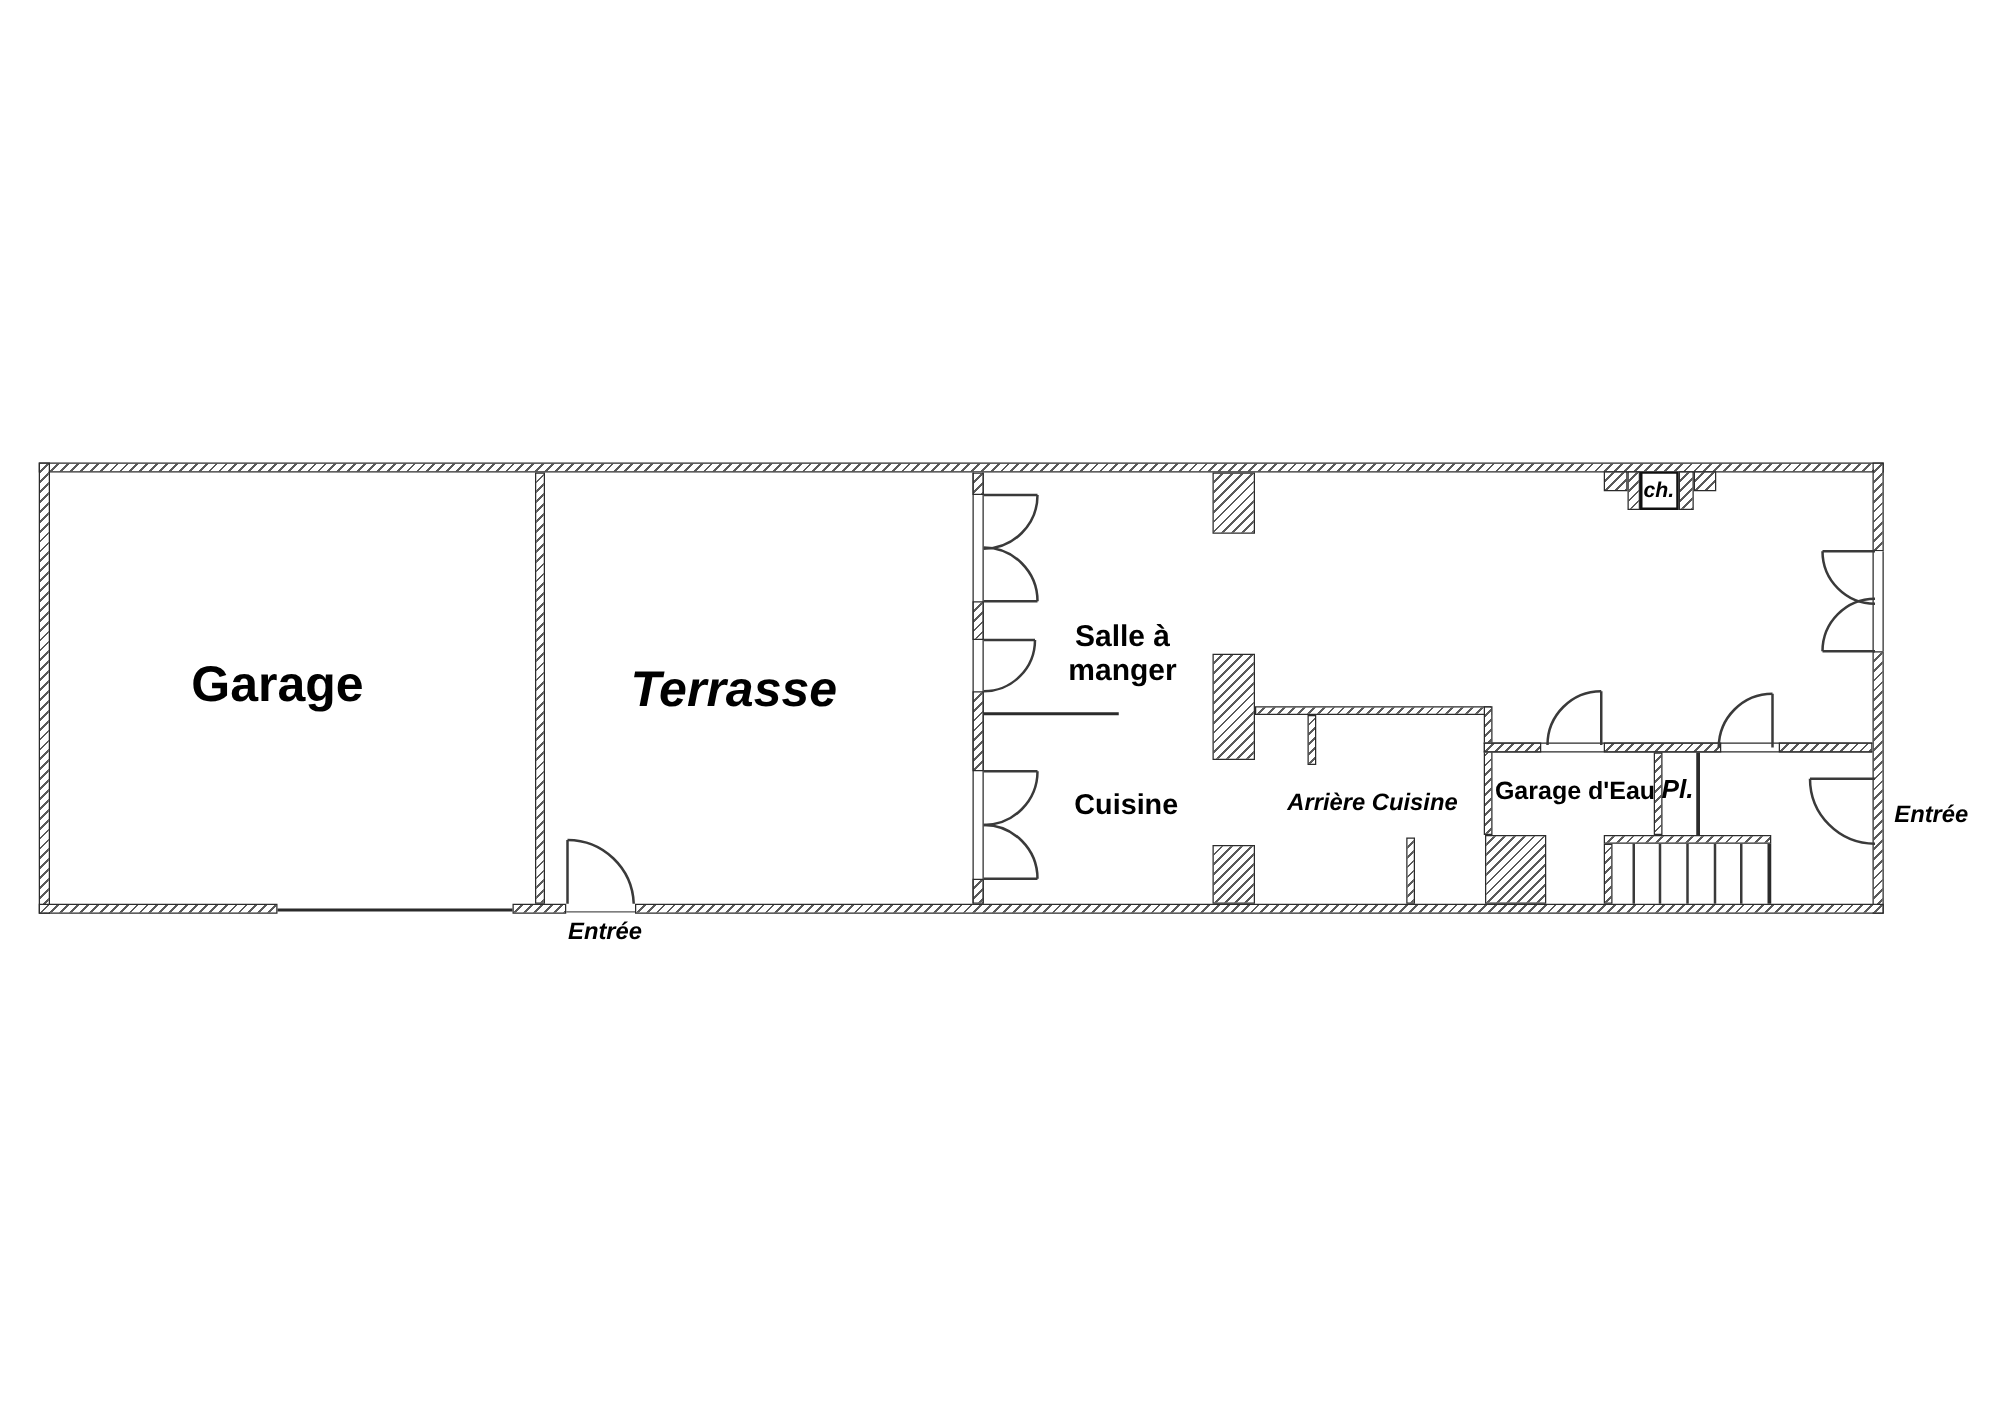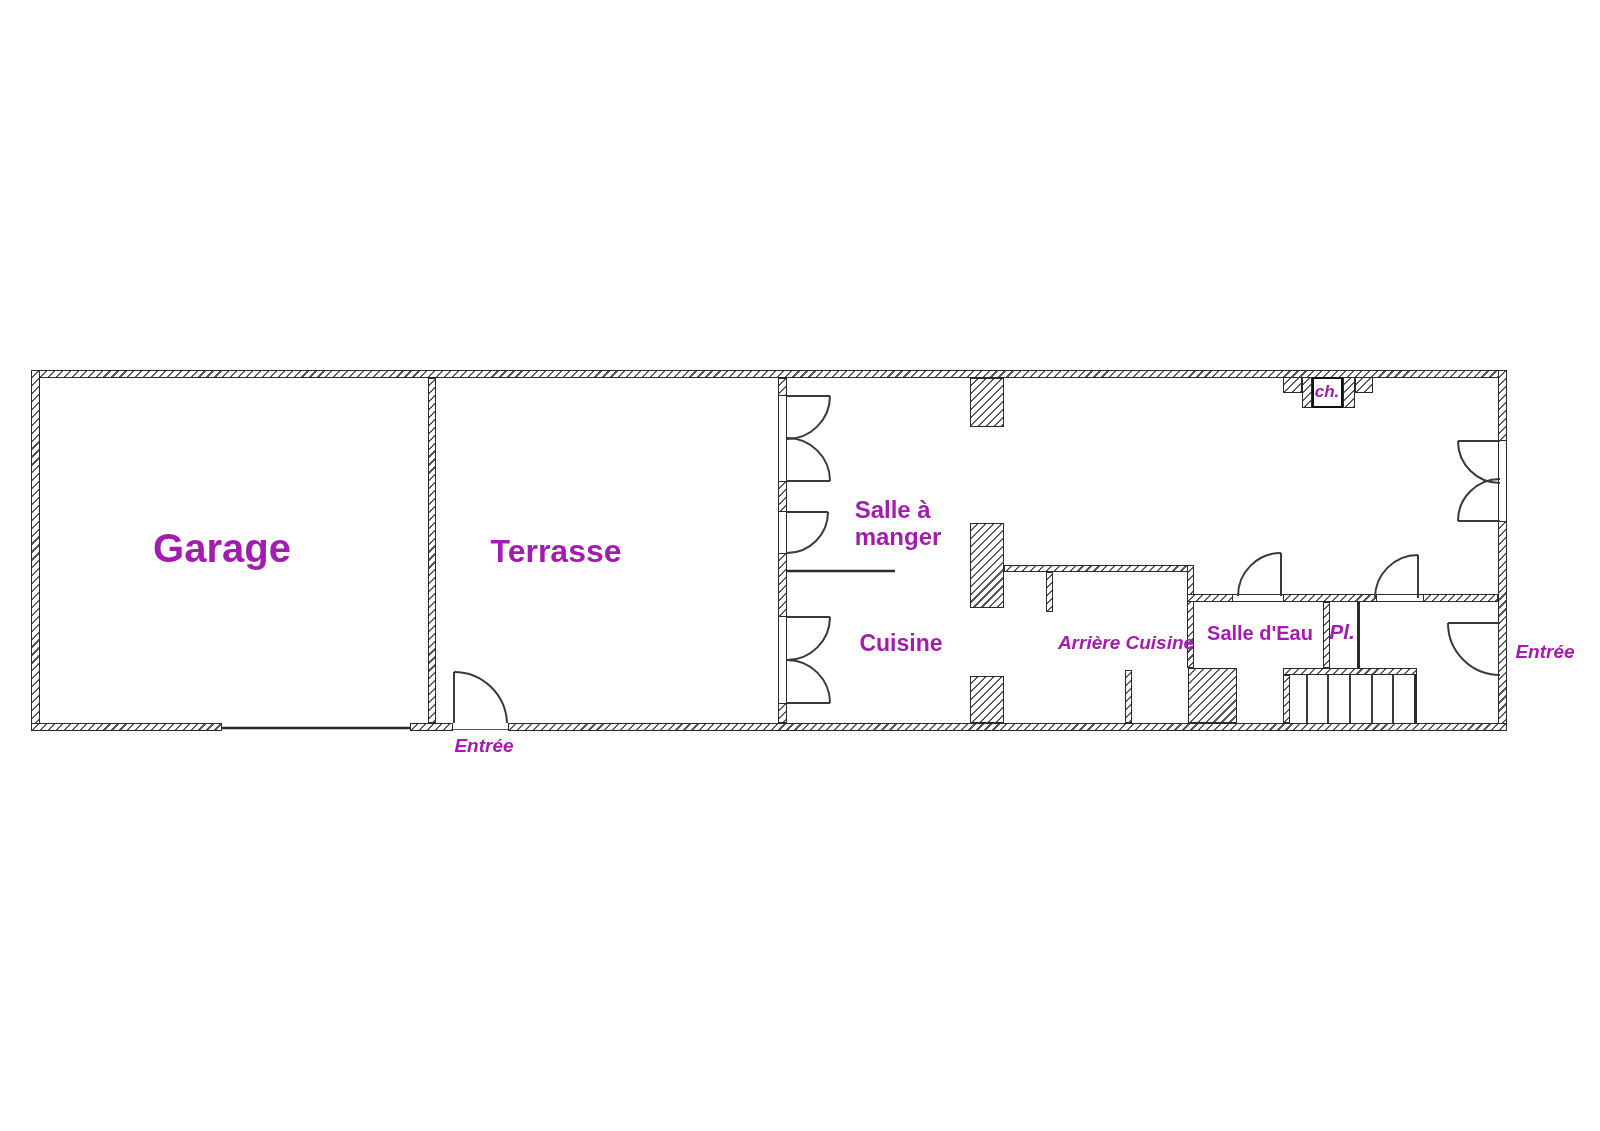--- a/index.html
+++ b/index.html
@@ -24,23 +24,24 @@
   .wall-open.v{border-left:1.5px solid #2b2b2b;border-right:1.5px solid #2b2b2b;}
   .wall-open.h{border-top:1.5px solid #2b2b2b;border-bottom:1.5px solid #2b2b2b;}
   .wall-plain{position:absolute;background:#2b2b2b;}
   .whitebox{
     position:absolute;box-sizing:border-box;
     background:#ffffff;border:2px solid #111;
   }
   .label{
     position:absolute;
     transform:translate(-50%,-50%);
-    color:#a21caf;
+    color:#000000;
     font-weight:bold;
     white-space:pre-line;
+    text-align:center;
     line-height:1.12;
   }
   .italic{font-style:italic;}
   svg#door-layer{position:absolute;left:0;top:0;pointer-events:none;}
   .stroke{fill:none;stroke:#3a3a3a;stroke-width:2;}
   .stroke-thick{fill:none;stroke:#2b2b2b;stroke-width:2.5;}
   .stroke-thin{fill:none;stroke:#555;stroke-width:1;}
 </style>
 </head>
 <body>
@@ -155,25 +156,25 @@
     <g>
       <path class="stroke" d="M 1307 675 V 723"></path>
       <path class="stroke" d="M 1328 675 V 723"></path>
       <path class="stroke" d="M 1350 675 V 723"></path>
       <path class="stroke" d="M 1372 675 V 723"></path>
       <path class="stroke" d="M 1393 675 V 723"></path>
     </g>
   </svg>
 
   <div class="label" style="left:222px;top:548px;font-size:40px;">Garage</div>
-  <div class="label" style="left:556px;top:552px;font-size:32px;">Terrasse</div>
+  <div class="label" style="left:587px;top:552px;font-size:40px;font-style:italic;">Terrasse</div>
   <div class="label" style="left:898px;top:483px;font-size:24px;margin-top:41px;">Salle à
 manger</div>
   <div class="label" style="left:901px;top:644px;font-size:23px;">Cuisine</div>
-  <div class="label italic" style="left:1098px;top:643px;font-size:19px;margin-left:28px;">Arrière Cuisine</div>
-  <div class="label" style="left:1260px;top:633px;font-size:20px;">Salle d'Eau</div>
+  <div class="label italic" style="left:1098px;top:643px;font-size:19px;">Arrière Cuisine</div>
+  <div class="label" style="left:1260px;top:633px;font-size:20px;">Garage d'Eau</div>
   <div class="label italic" style="left:1342px;top:632px;font-size:21px;">Pl.</div>
 
   <div class="label italic" style="left:1327px;top:392px;font-size:17px;">ch.</div>
   <div class="label italic" style="left:484px;top:746px;font-size:19px;">Entrée</div>
   <div class="label italic" style="left:1545px;top:652px;font-size:19px;">Entrée</div>
 
 </div>
 
 </body></html>

